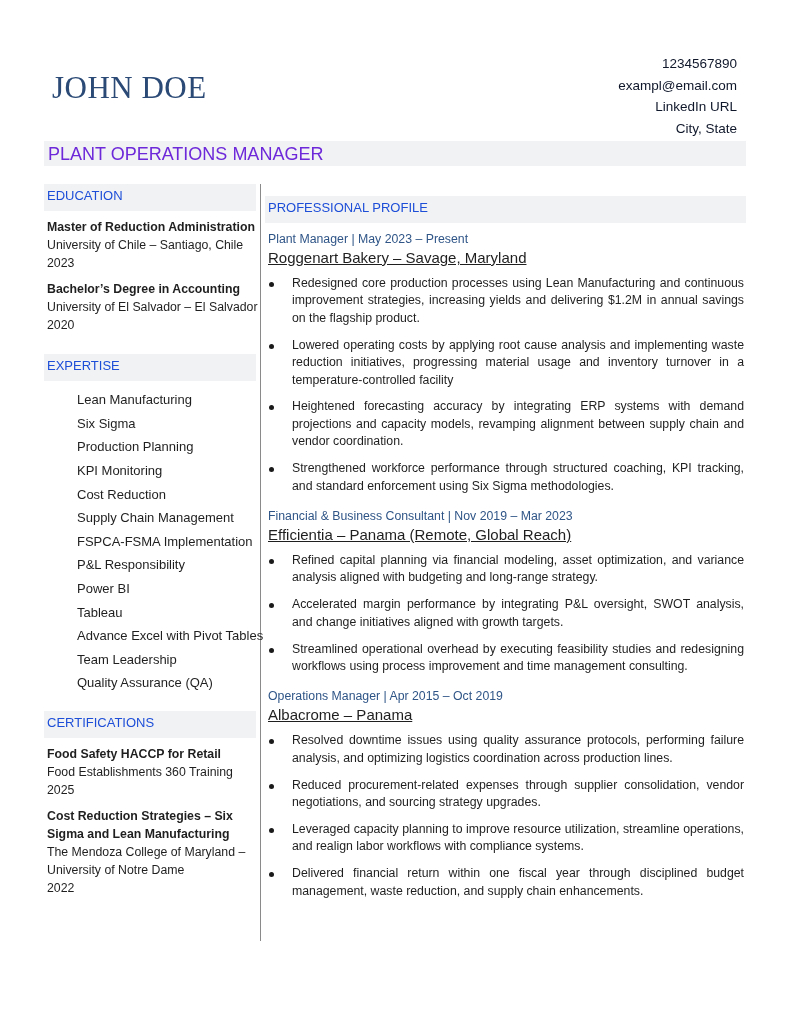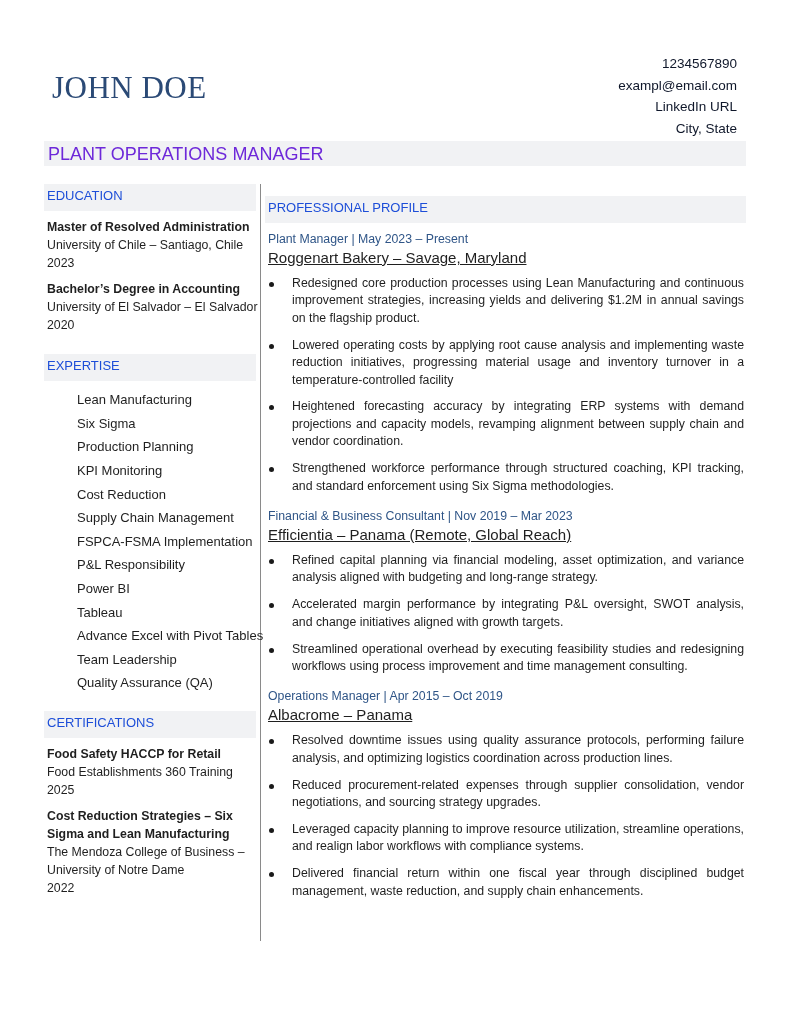--- a/index.html
+++ b/index.html
@@ -49,21 +49,21 @@
 </div>
 
 <div class="divider"></div>
 
 <div class="left">
   <div class="edu-sec">
     <div class="sec-head">
       <span>EDUCATION</span>
     </div>
     <div class="edu-item">
-      <div class="t b">Master of Resolved Administration</div>
+      <div class="t b">Master of Reduction Administration</div>
       <div class="t">University of Chile – Santiago, Chile</div>
       <div class="t">2023</div>
     </div>
     <div class="edu-item">
       <div class="t b">Bachelor’s Degree in Accounting</div>
       <div class="t">University of El Salvador – El Salvador</div>
       <div class="t">2020</div>
     </div>
   </div>
 
@@ -93,21 +93,21 @@
       <span>CERTIFICATIONS</span>
     </div>
     <div class="edu-item">
       <div class="t b">Food Safety HACCP for Retail</div>
       <div class="t">Food Establishments 360 Training</div>
       <div class="t">2025</div>
     </div>
     <div class="edu-item">
       <div class="t b">Cost Reduction Strategies – Six</div>
       <div class="t b">Sigma and Lean Manufacturing</div>
-      <div class="t">The Mendoza College of Business –</div>
+      <div class="t">The Mendoza College of Maryland –</div>
       <div class="t">University of Notre Dame</div>
       <div class="t">2022</div>
     </div>
   </div>
 </div>
 
 <div class="right">
   <div class="sec-head">
     <span>PROFESSIONAL PROFILE</span>
   </div>

